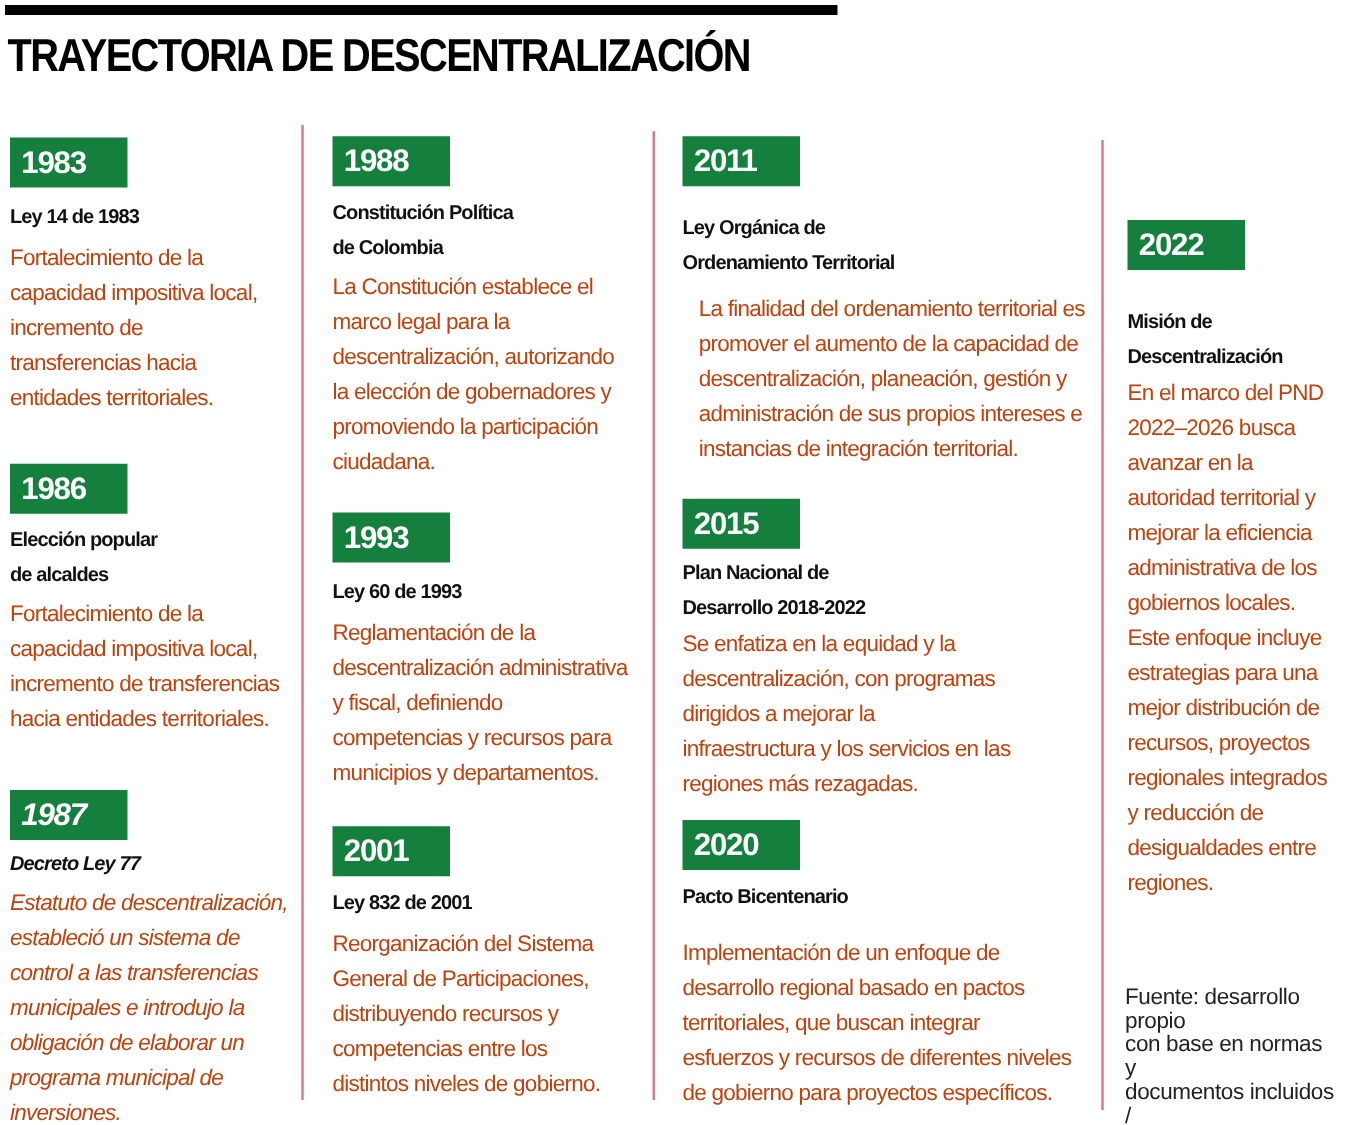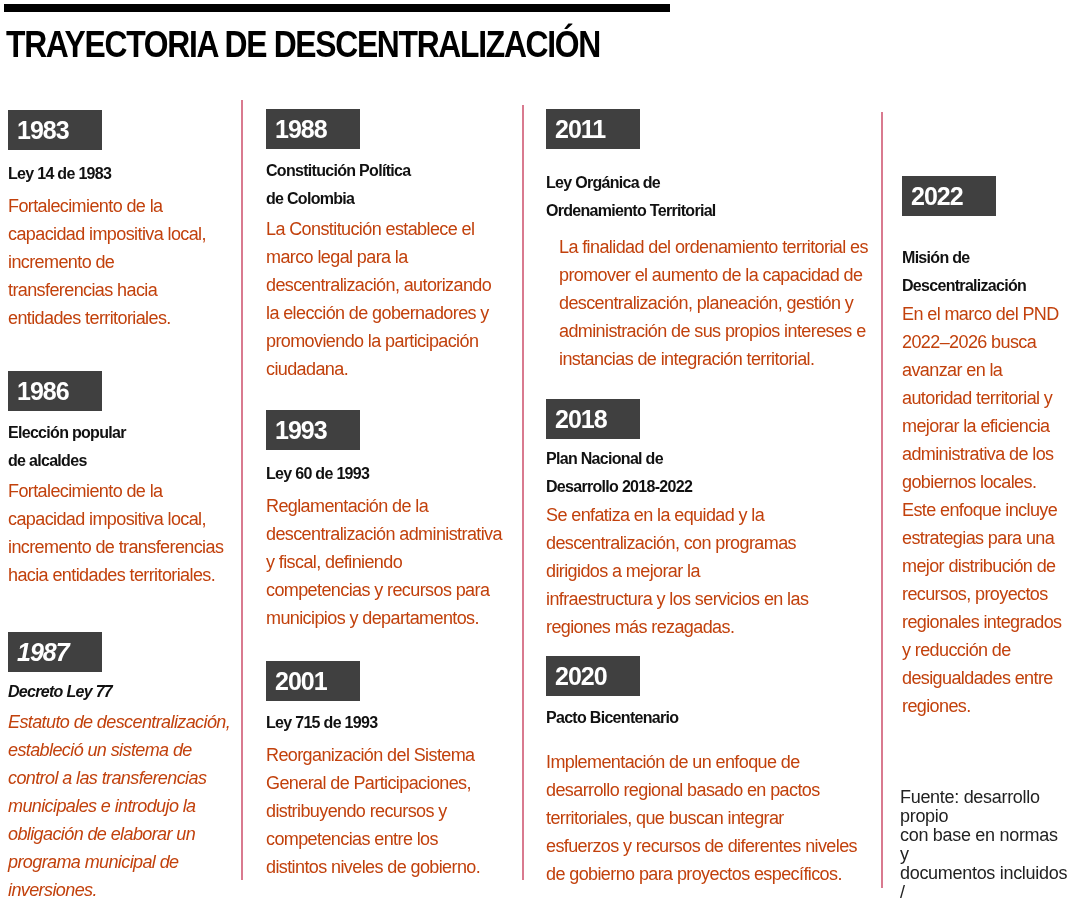--- a/index.html
+++ b/index.html
@@ -10,21 +10,21 @@
   .topbar { position: absolute; left: 4px; top: 4px; width: 666px; height: 8px; background: #000000; }
   .title {
     position: absolute; left: 6px; top: 24px; margin: 0;
     font-family: "Liberation Sans", sans-serif; font-weight: 700;
     font-size: 37px; letter-spacing: -1.5px; transform: scaleX(0.86); transform-origin: left top;
     white-space: nowrap; color: #000;
   }
   .divider { position: absolute; width: 2px; background: #d97a8f; }
   .entry { position: absolute; }
   .year {
-    display: inline-block; background: #404040; color: #fff; font-weight: 700;
+    display: inline-block; background: #15803d; color: #fff; font-weight: 700;
     font-size: 25px; line-height: 40px; height: 40px; width: 94px; box-sizing: border-box;
     padding-left: 9px; letter-spacing: -1px;
   }
   .heading {
     font-weight: 700; font-size: 16px; line-height: 28px; letter-spacing: -0.7px;
     color: #111; margin: 0; white-space: pre-line;
   }
   .desc {
     font-size: 18px; line-height: 28px; color: #c2410c; margin: 0; letter-spacing: -0.6px;
     white-space: pre-line;
@@ -93,41 +93,41 @@
   <p class="heading" style="margin-top:10px;">Ley 60 de 1993</p>
   <p class="desc" style="margin-top:4px;">Reglamentación de la
 descentralización administrativa
 y fiscal, definiendo
 competencias y recursos para
 municipios y departamentos.</p>
 </div>
 
 <div class="entry" style="left:266px; top:661px; width:250px;">
   <div class="year">2001</div>
-  <p class="heading" style="margin-top:8px;">Ley 715 de 1993</p>
+  <p class="heading" style="margin-top:8px;">Ley 832 de 2001</p>
   <p class="desc" style="margin-top:4px;">Reorganización del Sistema
 General de Participaciones,
 distribuyendo recursos y
 competencias entre los
 distintos niveles de gobierno.</p>
 </div>
 
 <div class="entry" style="left:546px; top:109px; width:330px;">
   <div class="year">2011</div>
   <p class="heading" style="margin-top:20px;">Ley Orgánica de
 Ordenamiento Territorial</p>
   <p class="desc" style="margin-top:8px; margin-left:13px;">La finalidad del ordenamiento territorial es
 promover el aumento de la capacidad de
 descentralización, planeación, gestión y
 administración de sus propios intereses e
 instancias de integración territorial.</p>
 </div>
 
 <div class="entry" style="left:546px; top:399px; width:330px;">
-  <div class="year">2018</div>
+  <div class="year">2015</div>
   <p class="heading" style="margin-top:6px;">Plan Nacional de
 Desarrollo 2018-2022</p>
   <p class="desc" style="margin-top:0px;">Se enfatiza en la equidad y la
 descentralización, con programas
 dirigidos a mejorar la
 infraestructura y los servicios en las
 regiones más rezagadas.</p>
 </div>
 
 <div class="entry" style="left:546px; top:656px; width:330px;">

